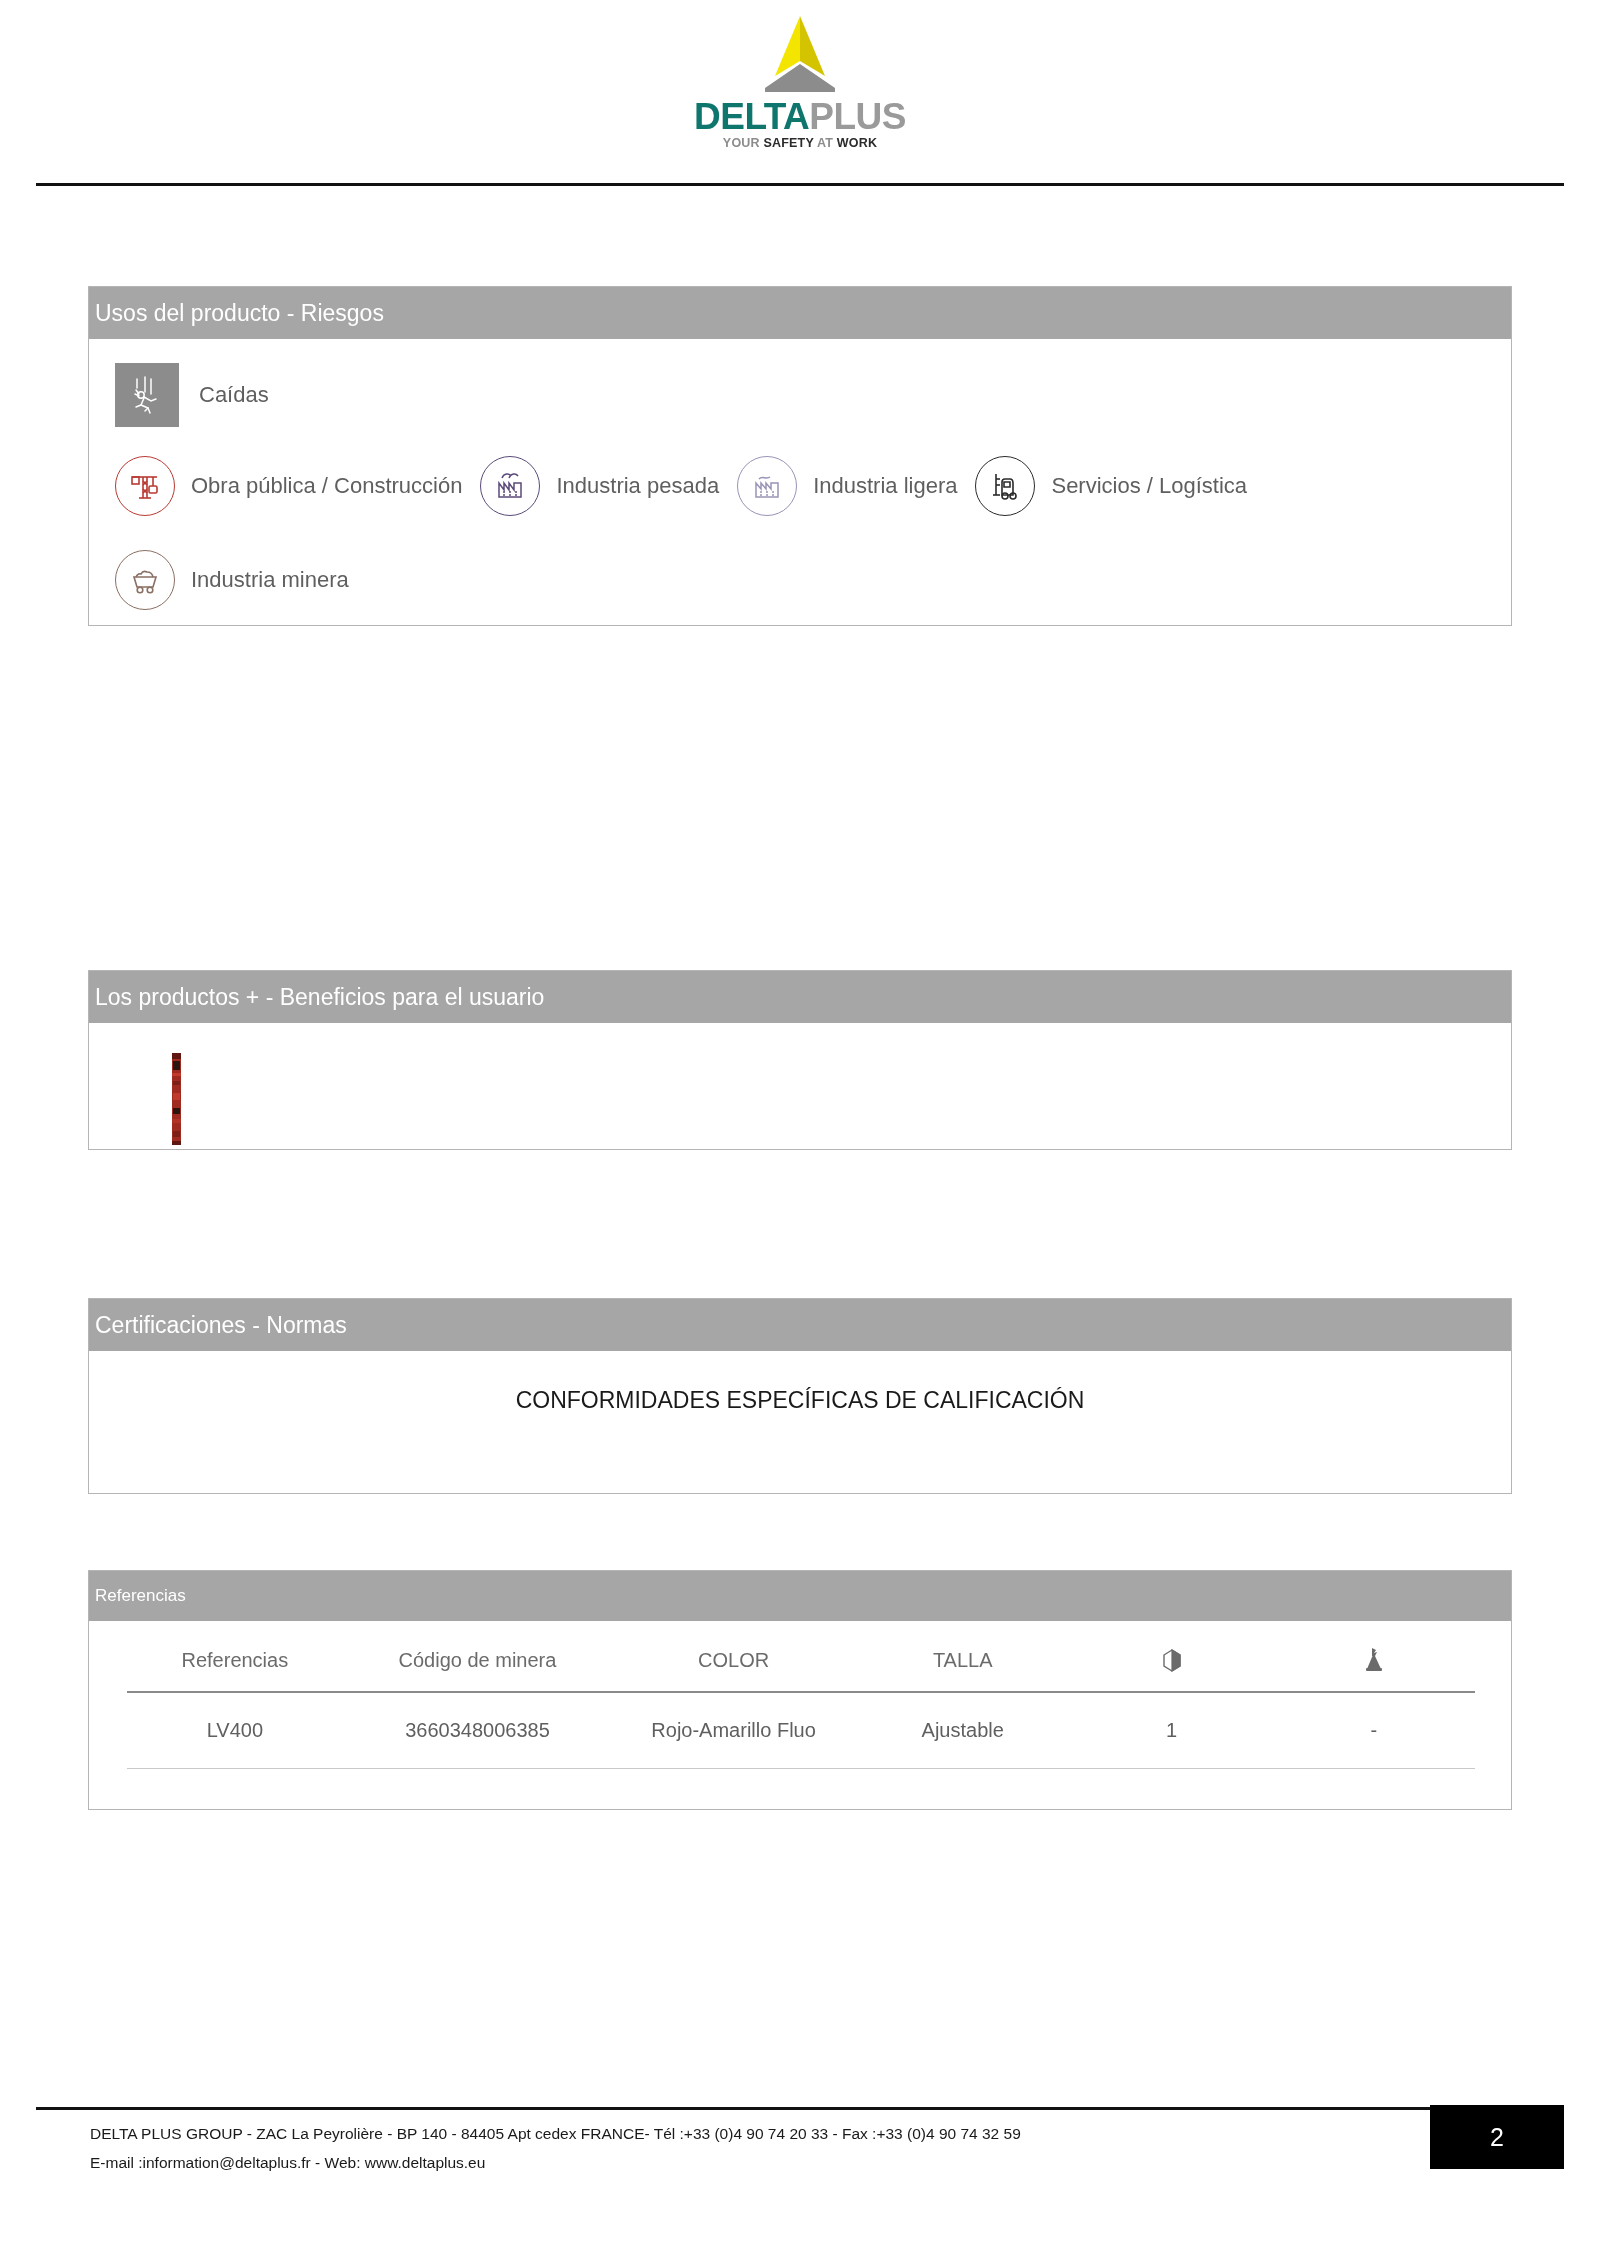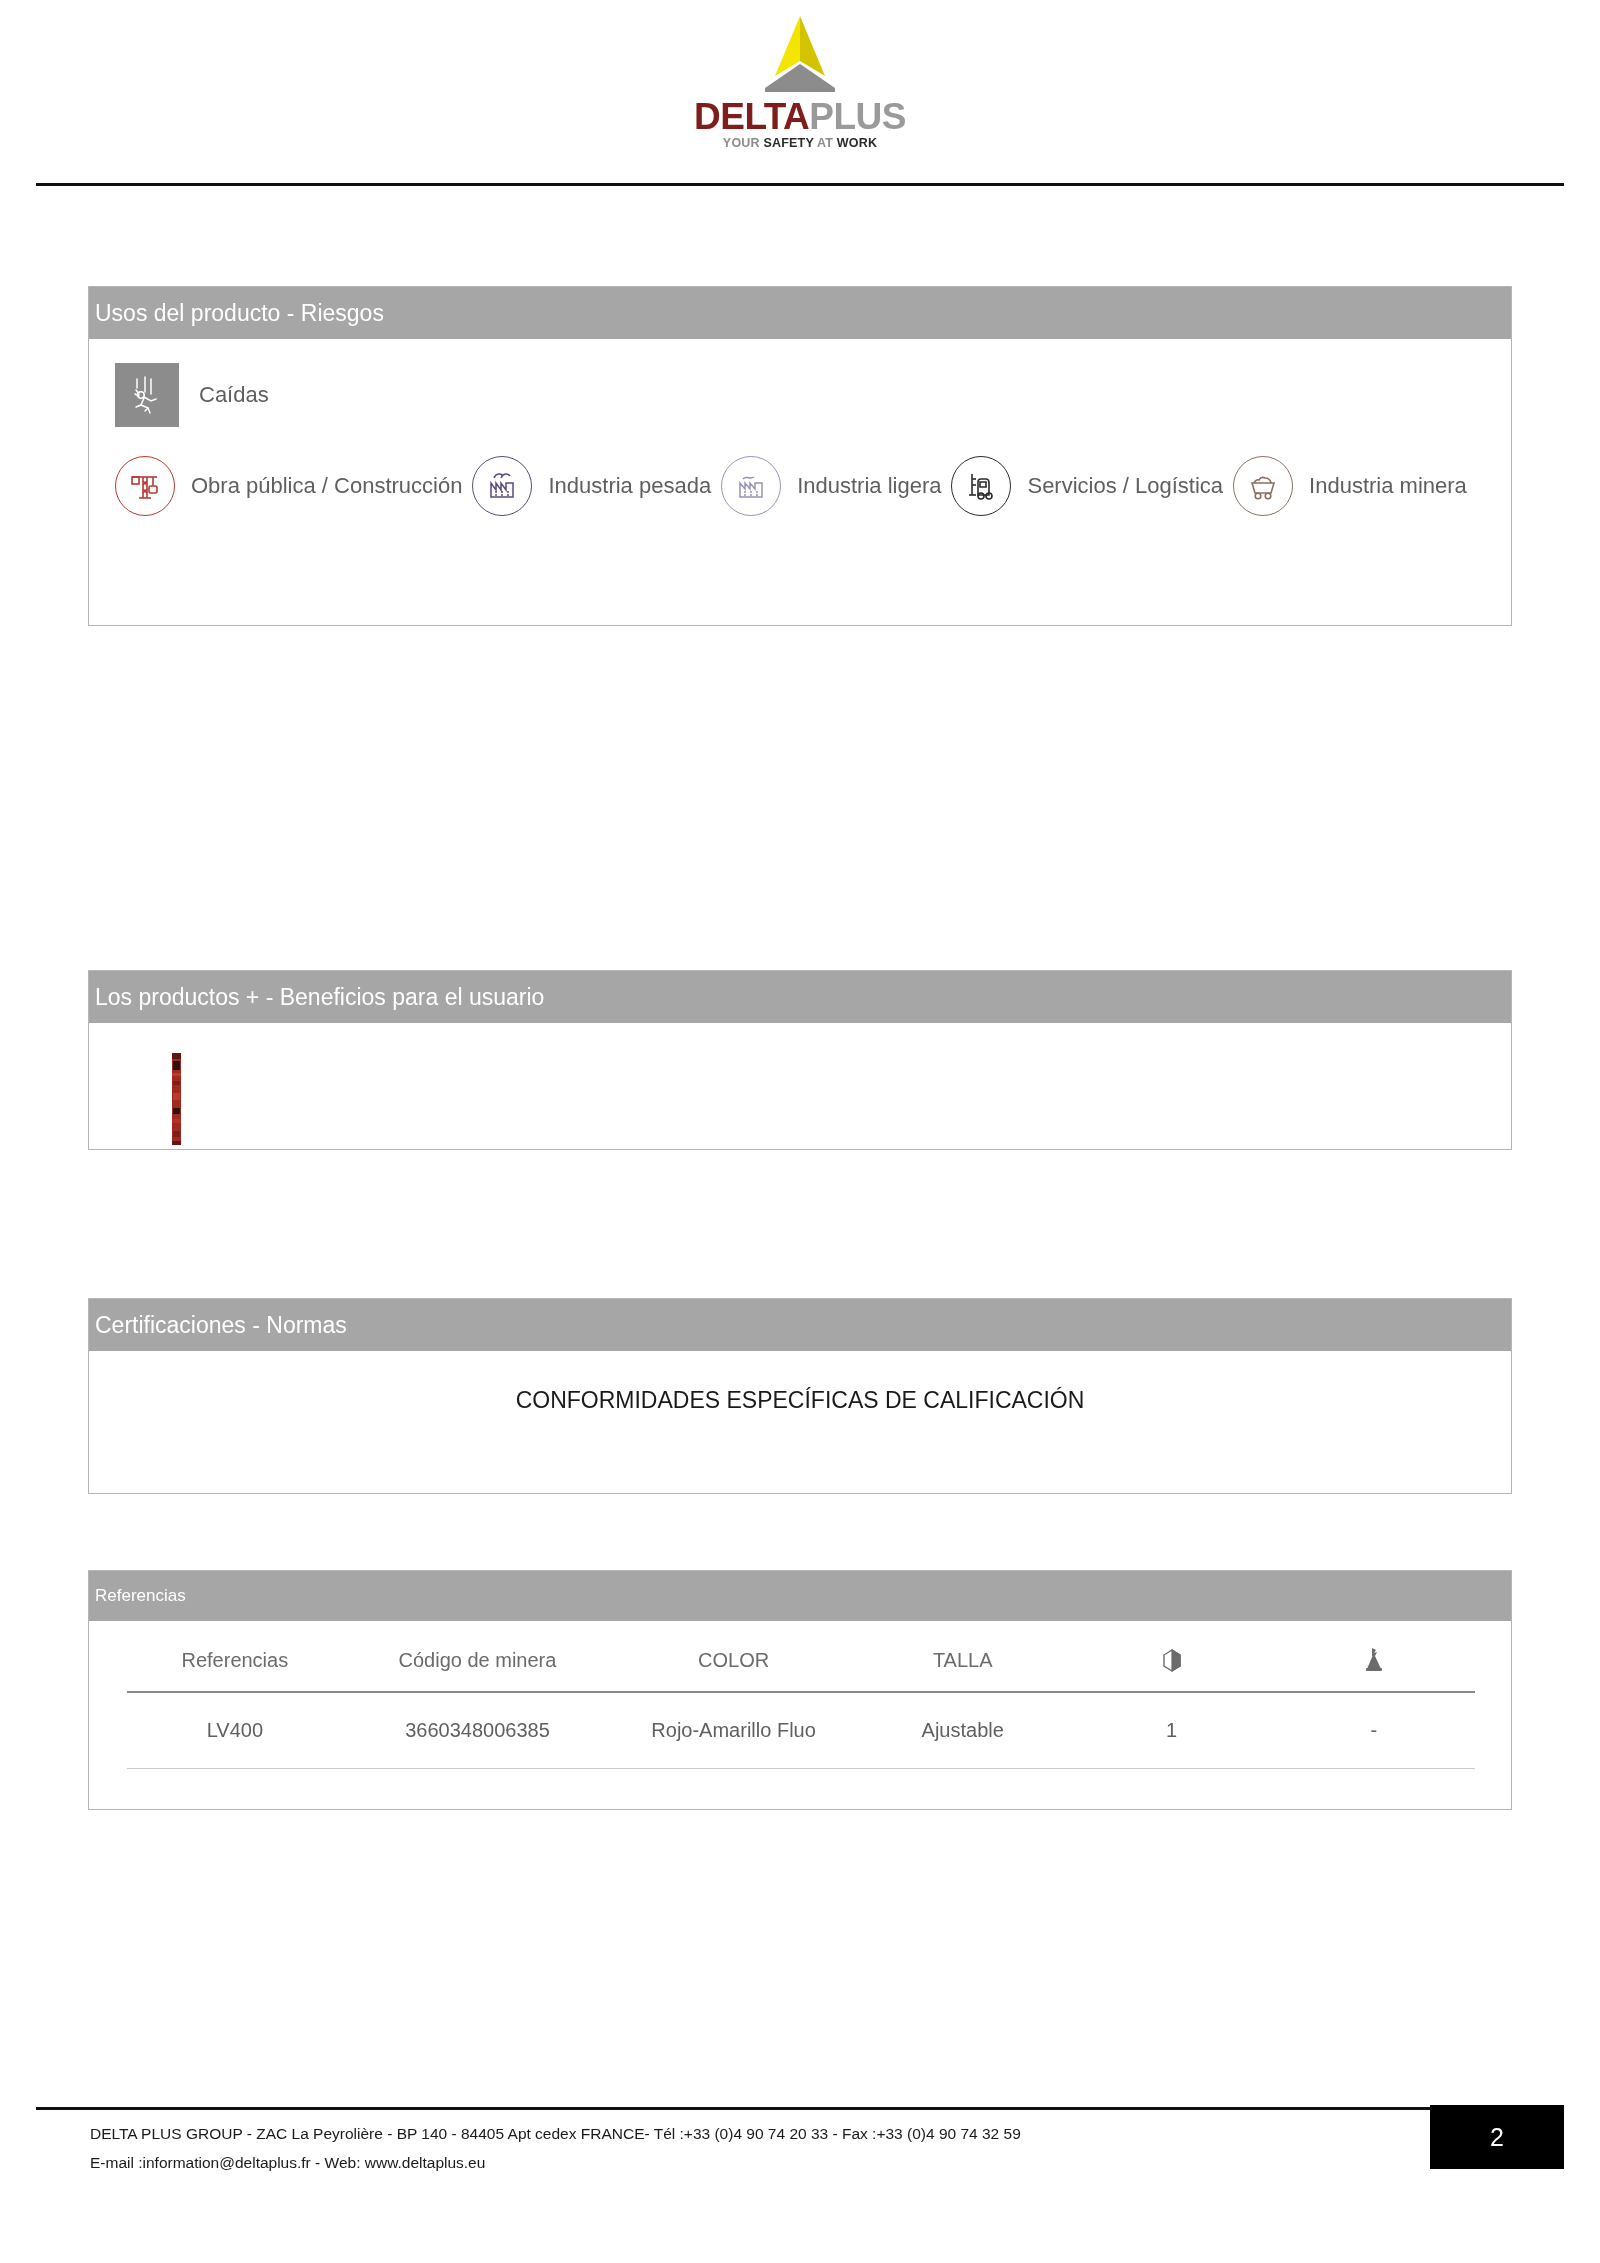--- a/index.html
+++ b/index.html
@@ -39,21 +39,21 @@
   }
   #logo-mark svg { display: block; }
   #logo-wordmark {
     font-family: "Liberation Sans", sans-serif;
     font-weight: bold;
     font-size: 37px;
     letter-spacing: -0.5px;
     line-height: 1;
     white-space: nowrap;
   }
-  #logo-wordmark .d1 { color: #7f1d1d; }
+  #logo-wordmark .d1 { color: #0f766e; }
   #logo-wordmark .d2 { color: #9a9a9a; }
   #logo-tagline {
     font-family: "Liberation Sans", sans-serif;
     font-size: 12.5px;
     font-weight: bold;
     letter-spacing: 0.2px;
     margin-top: 1px;
     white-space: nowrap;
   }
   #logo-tagline .t-light { color: #8c8c8c; }
@@ -111,20 +111,21 @@
   }
 
   #sector-grid {
     position: absolute;
     left: 26px;
     top: 156px;
     width: 1370px;
     display: flex;
     flex-wrap: wrap;
     align-items: flex-start;
+    gap: 8px;
   }
   .sector {
     display: flex;
     align-items: center;
     height: 86px;
     margin-right: 6px;
     white-space: nowrap;
   }
   .sector-icon {
     width: 60px; height: 60px;

